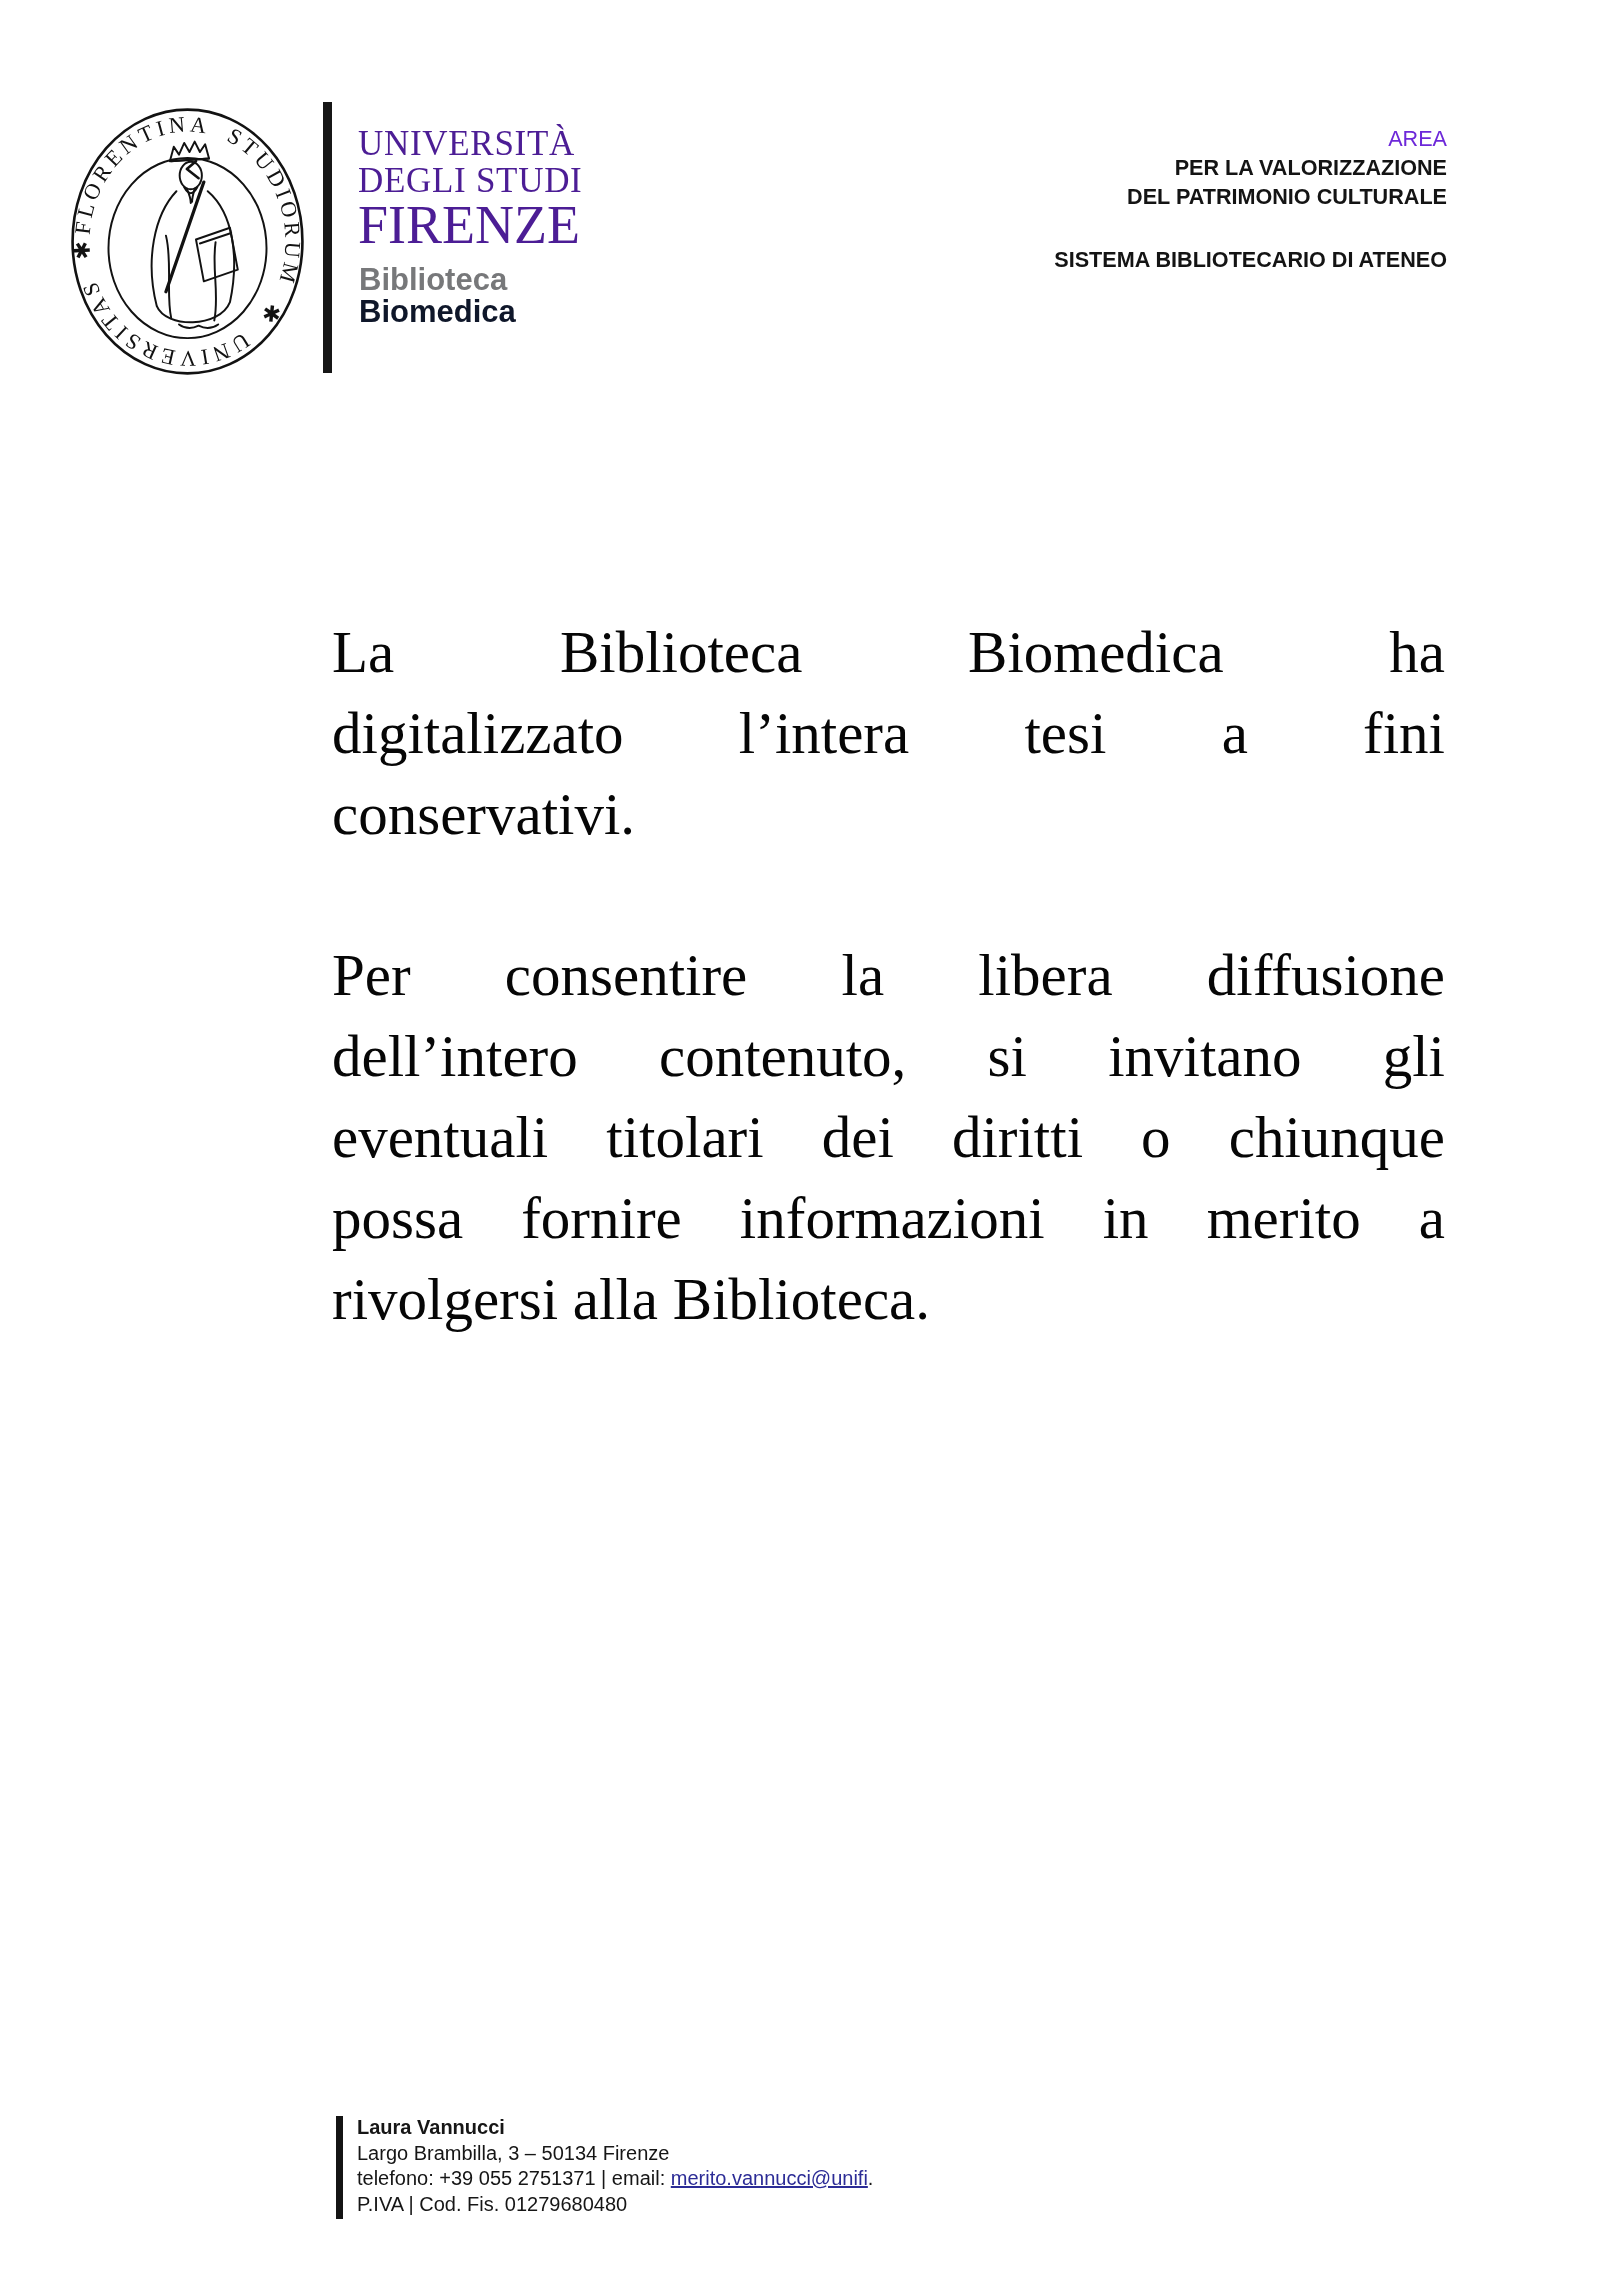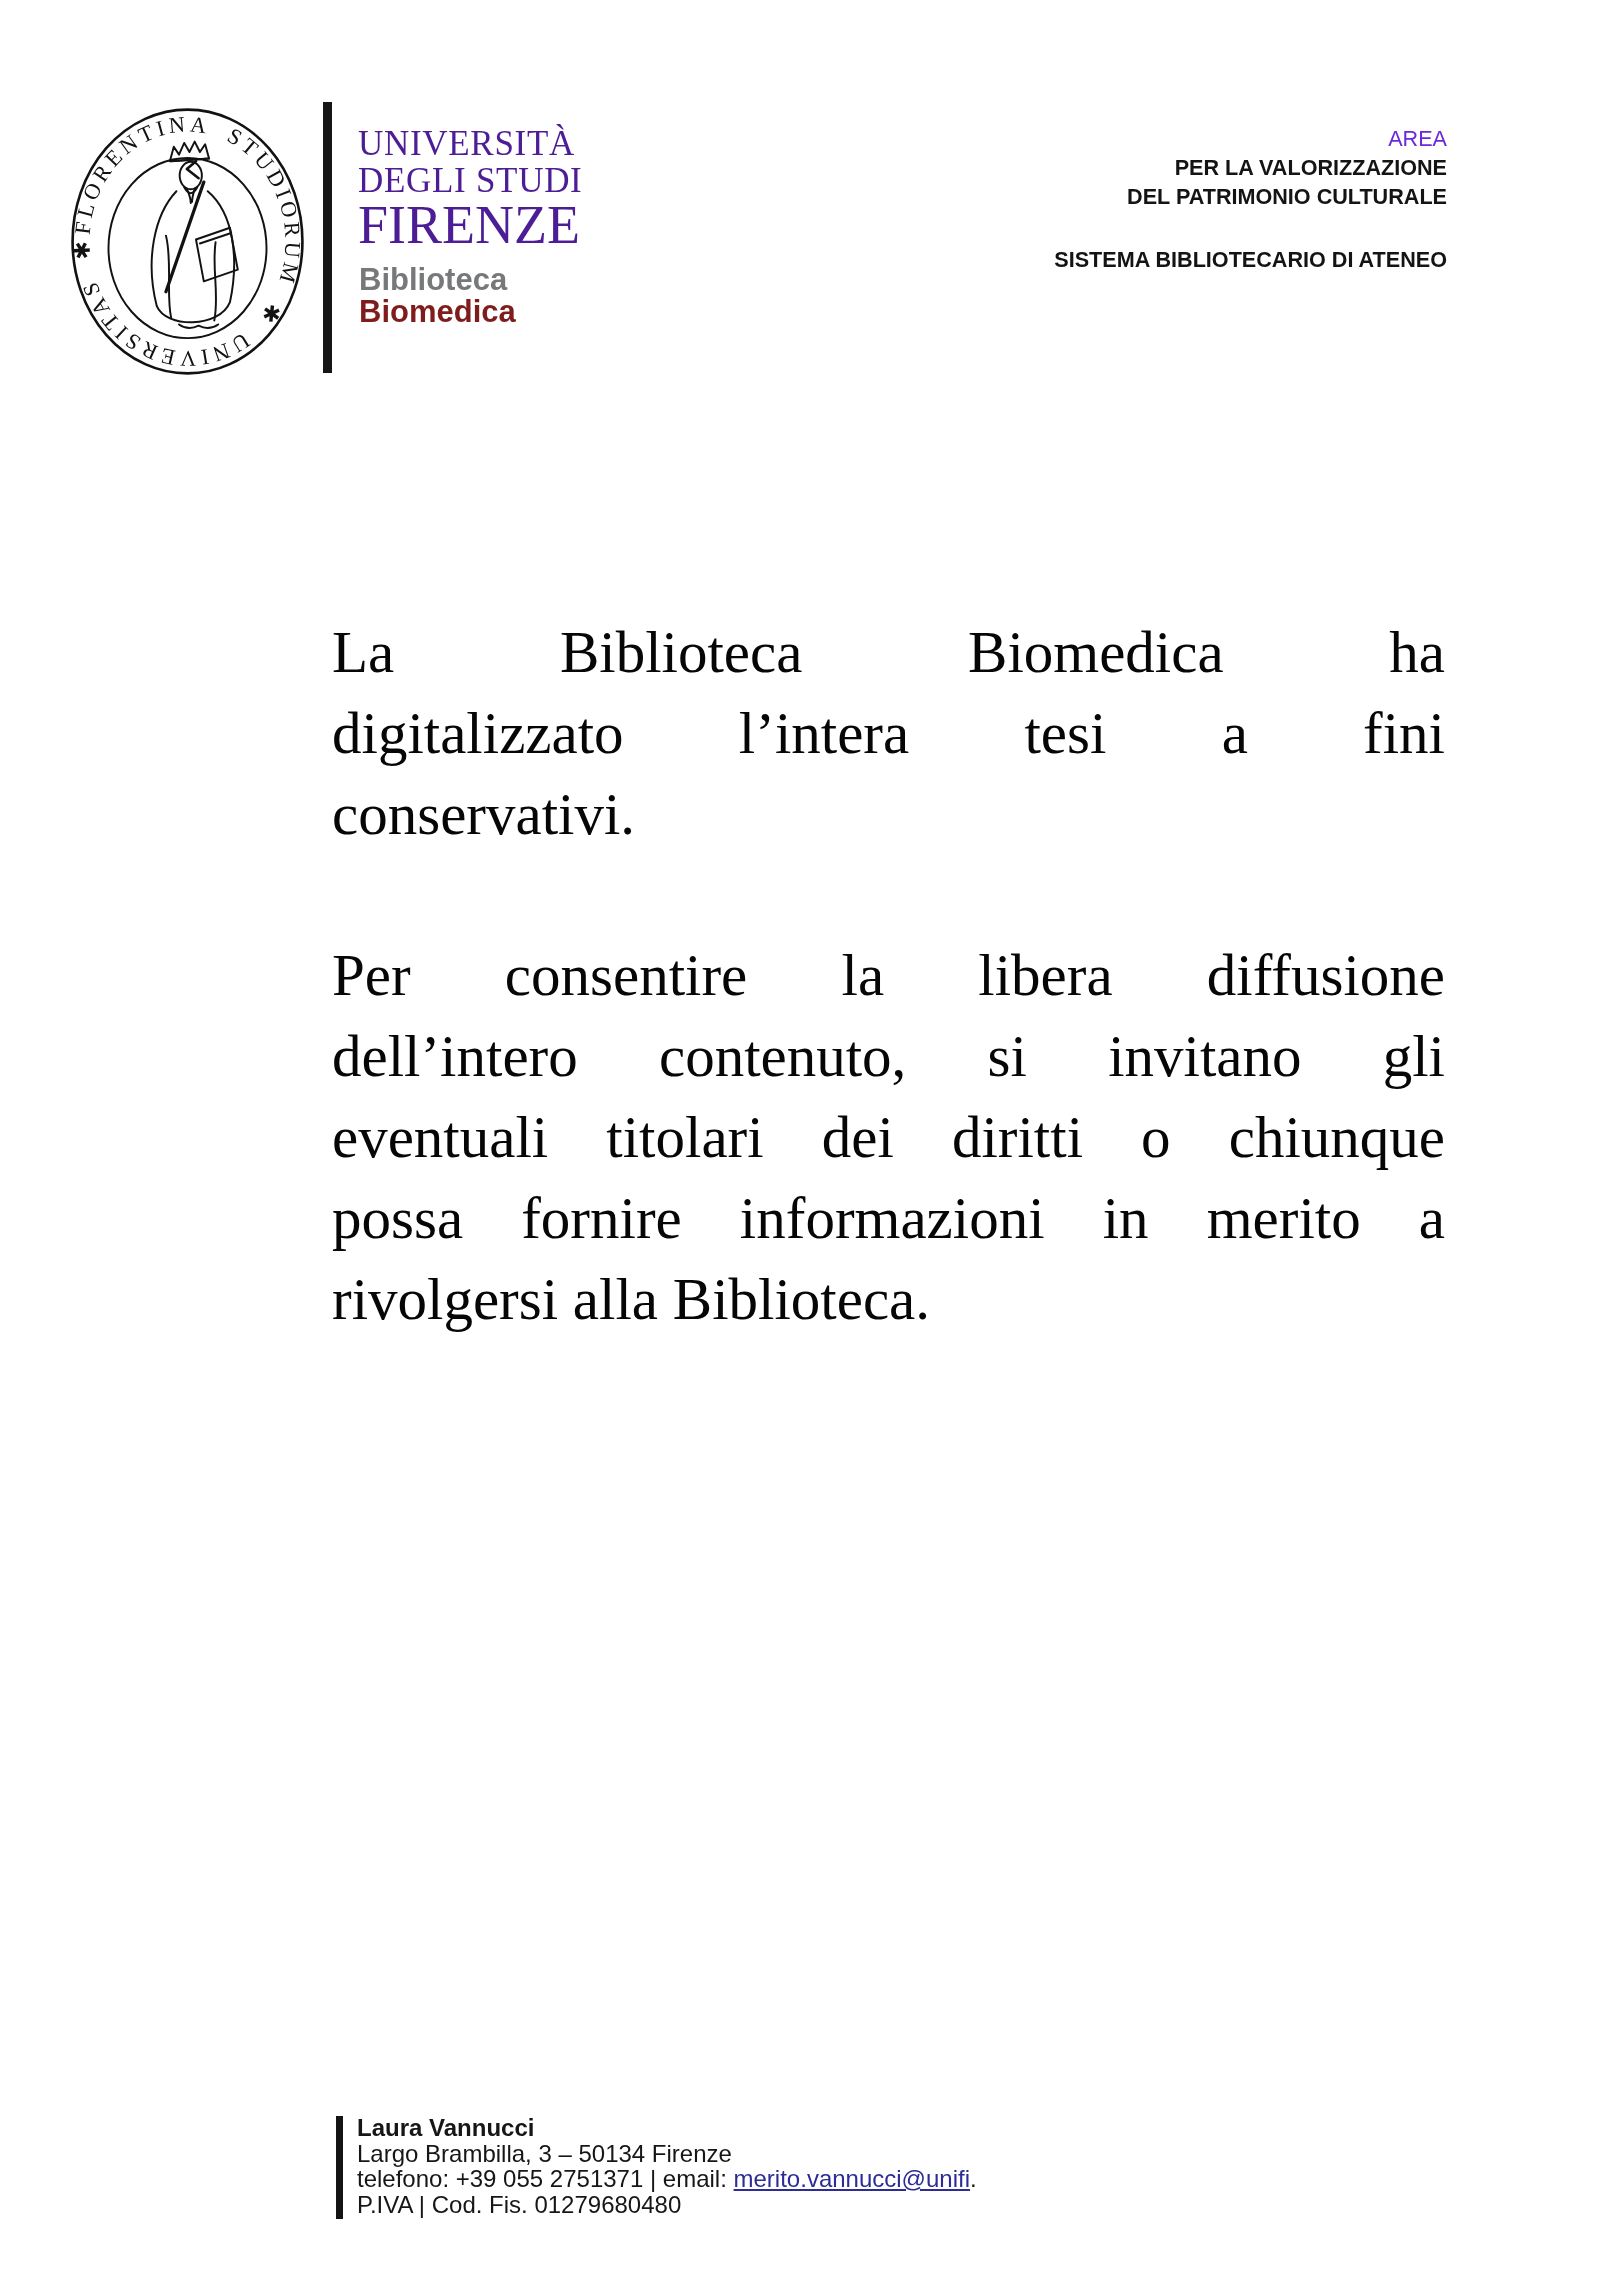--- a/index.html
+++ b/index.html
@@ -40,21 +40,21 @@
   }
   .paragraph{margin:6px 0 80px 0;}
   .line{width:100%;}
   .jline{text-align:justify;text-align-last:justify;}
   .lline{text-align:left;}
 
   
   .footer-bar{position:absolute;left:336px;top:2116px;width:7.2px;height:103px;background:#141414;}
   .footer-text{
     position:absolute;left:357px;top:2115px;
-    font-family:"Liberation Sans",sans-serif;font-size:24px;line-height:25.5px;
+    font-family:"Liberation Sans",sans-serif;font-size:20px;line-height:25.5px;
     color:#161616;white-space:nowrap;
   }
   .footer-name{font-weight:bold;}
   .email-link{text-decoration:underline;}
 </style>
 </head>
 <body>
 
 <div class="page">
 
@@ -92,21 +92,21 @@
     </g>
   </svg>
 
   <div class="logo-bar"></div>
 
   <div class="wm wm1">UNIVERSITÀ</div>
   <div class="wm wm2">DEGLI STUDI</div>
   <div class="wm wm3">FIRENZE</div>
 
   <div class="lib lib1 library-name" style="color: rgb(119, 120, 122);">Biblioteca</div>
-  <div class="lib lib2 library-name" style="color: #7f1d1d;">Biomedica</div>
+  <div class="lib lib2 library-name" style="color: #0f172a;">Biomedica</div>
 
   <div class="area-block">
     <div class="area-light">AREA</div>
     <div class="area-bold">PER LA VALORIZZAZIONE</div>
     <div class="area-bold">DEL PATRIMONIO CULTURALE</div>
     <div class="area-bold area-gap">SISTEMA BIBLIOTECARIO DI ATENEO</div>
   </div>
 
   <div class="body-text">
       <div class="paragraph">

